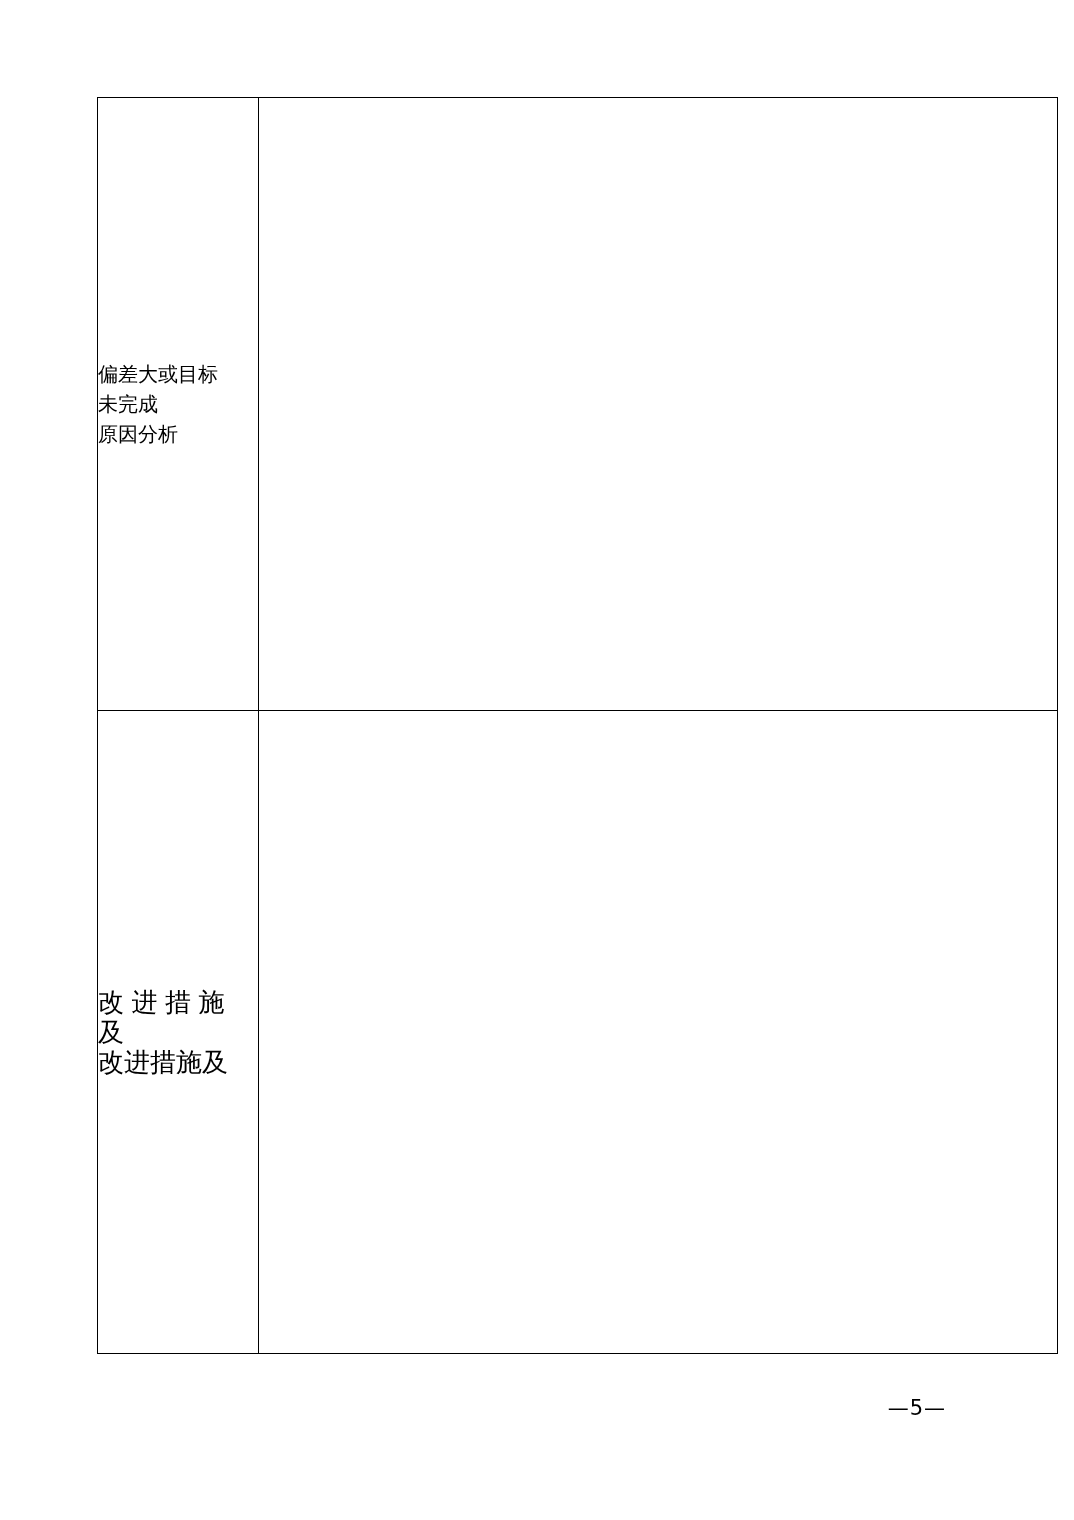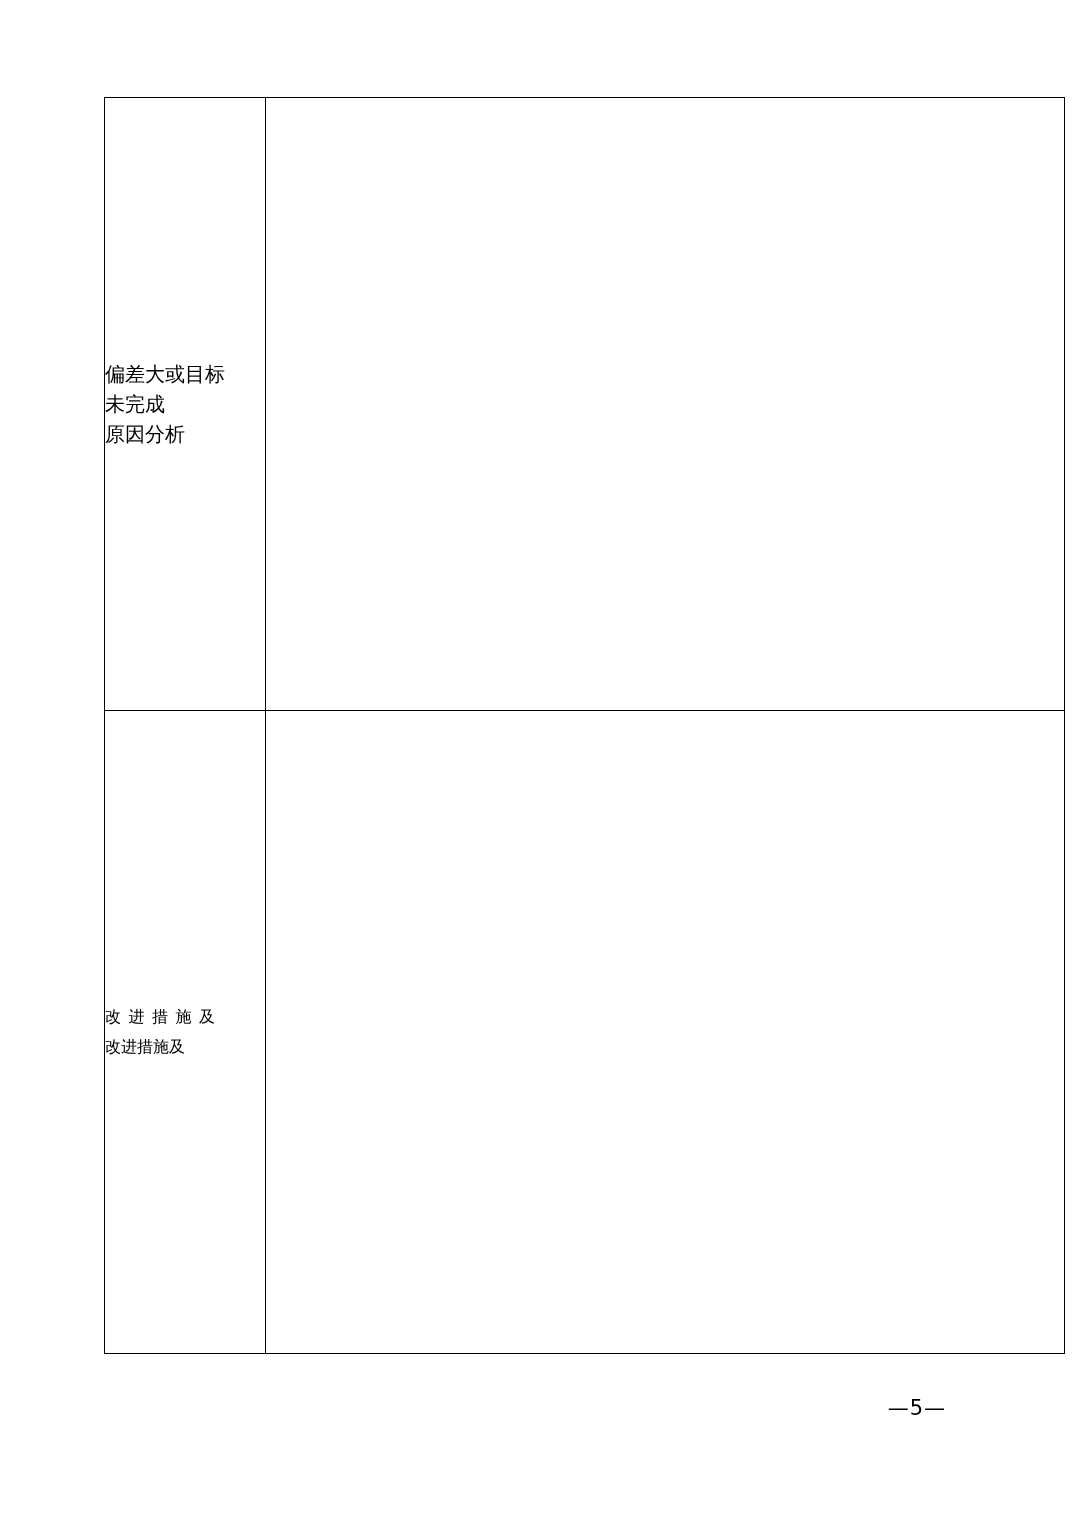--- a/index.html
+++ b/index.html
@@ -16,21 +16,21 @@
     overflow: hidden;
   }
   .page {
     position: relative;
     width: 1074px;
     height: 1520px;
     box-sizing: border-box;
   }
   .doc-table {
     position: absolute;
-    left: 104px;
+    left: 97px;
     top: 97px;
     width: 958px;
     border-collapse: collapse;
     table-layout: fixed;
     padding-left: 25px;
   }
   .doc-table td {
     border: 1px solid #000000;
     vertical-align: middle;
     padding: 0;
@@ -48,21 +48,21 @@
 
   .label-text {
     font-family: "DejaVu Sans", "Liberation Sans", sans-serif;
     font-size: 20px;
     line-height: 30px;
     color: #000000;
     white-space: pre-line;
   }
   .label-spread {
     font-family: "DejaVu Sans", "Liberation Sans", sans-serif;
-    font-size: 16px;
+    font-size: 26px;
     line-height: 30px;
   }
   .label-spread .line-a {
     display: block;
     letter-spacing: 7.5px;
   }
   .label-spread .line-b {
     display: block;
     letter-spacing: 0px;
   }

